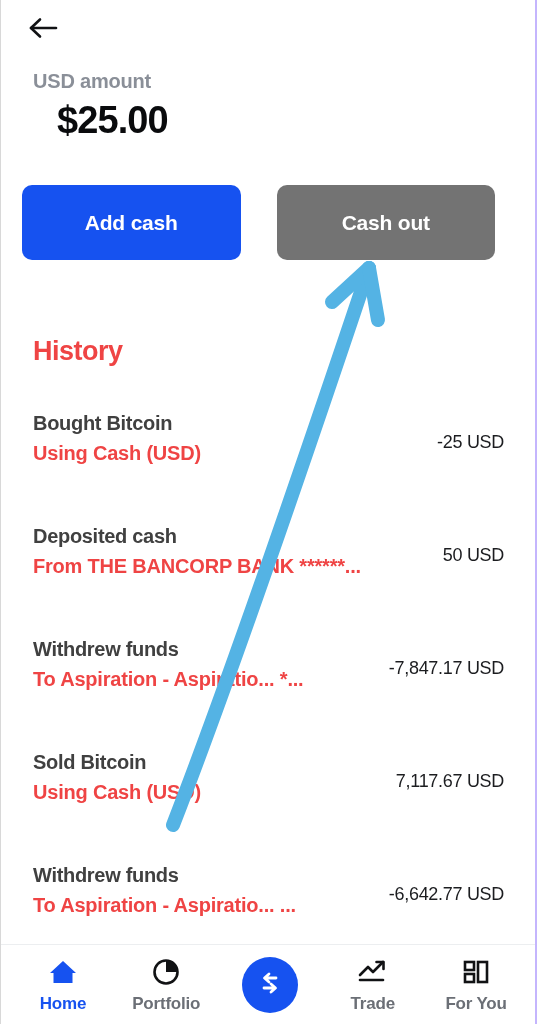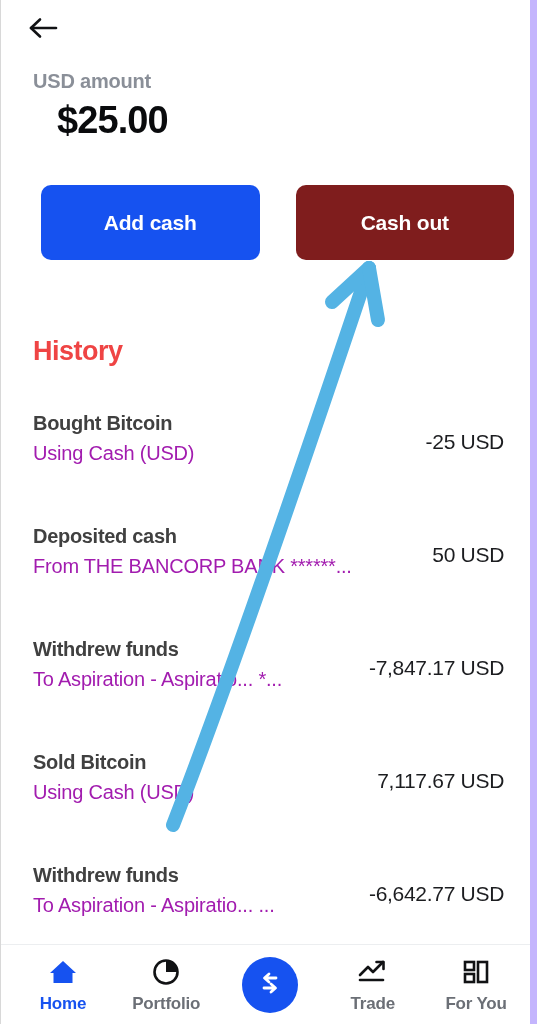--- a/index.html
+++ b/index.html
@@ -7,21 +7,21 @@
     width:537px; height:1024px;
     background:#ffffff;
     font-family:"Liberation Sans", sans-serif;
     overflow:hidden;
   }
   #screen {
     position:relative;
     width:537px; height:1024px;
     background:#ffffff;
     border-left:1px solid #d8d8d8;
-    border-right:7px solid #c4b5fd;
+    border-right:2px solid #c4b5fd;
     overflow:hidden;
   }
 
   
   #backbar { position:absolute; left:0; top:0; width:537px; height:60px; }
   #back-btn {
     position:absolute; left:22px; top:10px;
     width:42px; height:40px;
     display:flex; align-items:center; justify-content:center;
     cursor:pointer;
@@ -32,21 +32,21 @@
   #usd-label {
     font-size:20px; font-weight:700; color:#8a8f98;
     letter-spacing:-0.2px; line-height:26px;
   }
   #usd-value {
     font-size:38px; font-weight:700; color:#0a0b0d;
     letter-spacing:-0.9px; line-height:48px; margin-top:2px;margin-left:24px;
   }
 
   
-  #actions { position:absolute; left:40px; top:185px; width:473px; height:75px; display:flex; gap:36px; }
+  #actions { position:absolute; left:21px; top:185px; width:473px; height:75px; display:flex; gap:36px; }
   .action-btn {
     flex:1;
     background:#1652f0;
     border:none; border-radius:10px;
     color:#ffffff;
     font-family:"Liberation Sans", sans-serif;
     font-size:21px; font-weight:700;
     letter-spacing:-0.2px;
     display:flex; align-items:center; justify-content:center;
     cursor:pointer;
@@ -66,27 +66,27 @@
     display:flex; align-items:flex-start; justify-content:space-between;
     cursor:pointer;
   }
   .hrow-left { padding-top:9px; max-width:330px; }
   .hrow-title {
     font-size:20px; font-weight:700; color:#404040;
     letter-spacing:-0.3px; line-height:28px;
     white-space:nowrap;
   }
   .hrow-sub {
-    font-size:20px; font-weight:400; color:#a21caf;
+    font-size:20px; font-weight:700; color:#ef4444;
     letter-spacing:-0.2px; line-height:28px; margin-top:2px;
     white-space:nowrap; overflow:hidden;
   }
   .hrow-amt {
     padding-top:28px;
-    font-size:21px; font-weight:400; color:#1c1d20;
+    font-size:18px; font-weight:400; color:#1c1d20;
     letter-spacing:-0.3px; line-height:28px;
     white-space:nowrap; text-align:right;
   }
 
   
   #annotation {
     position:absolute; left:0; top:0; width:537px; height:1024px;
     pointer-events:none;
   }
 
@@ -134,21 +134,21 @@
     </div>
   </div>
 
   <div id="balance-block">
     <div id="usd-label">USD amount</div>
     <div id="usd-value">$25.00</div>
   </div>
 
   <div id="actions">
     <button class="action-btn" style="background: rgb(22, 82, 240);">Add cash</button>
-    <button class="action-btn" style="background: #7f1d1d;">Cash out</button>
+    <button class="action-btn" style="background: #737373;">Cash out</button>
   </div>
 
   <div id="history-title">History</div>
   <div id="history-list">
       <div class="hrow">
         <div class="hrow-left">
           <div class="hrow-title">Bought Bitcoin</div>
           <div class="hrow-sub">Using Cash (USD)</div>
         </div>
         <div class="hrow-amt">-25 USD</div>

